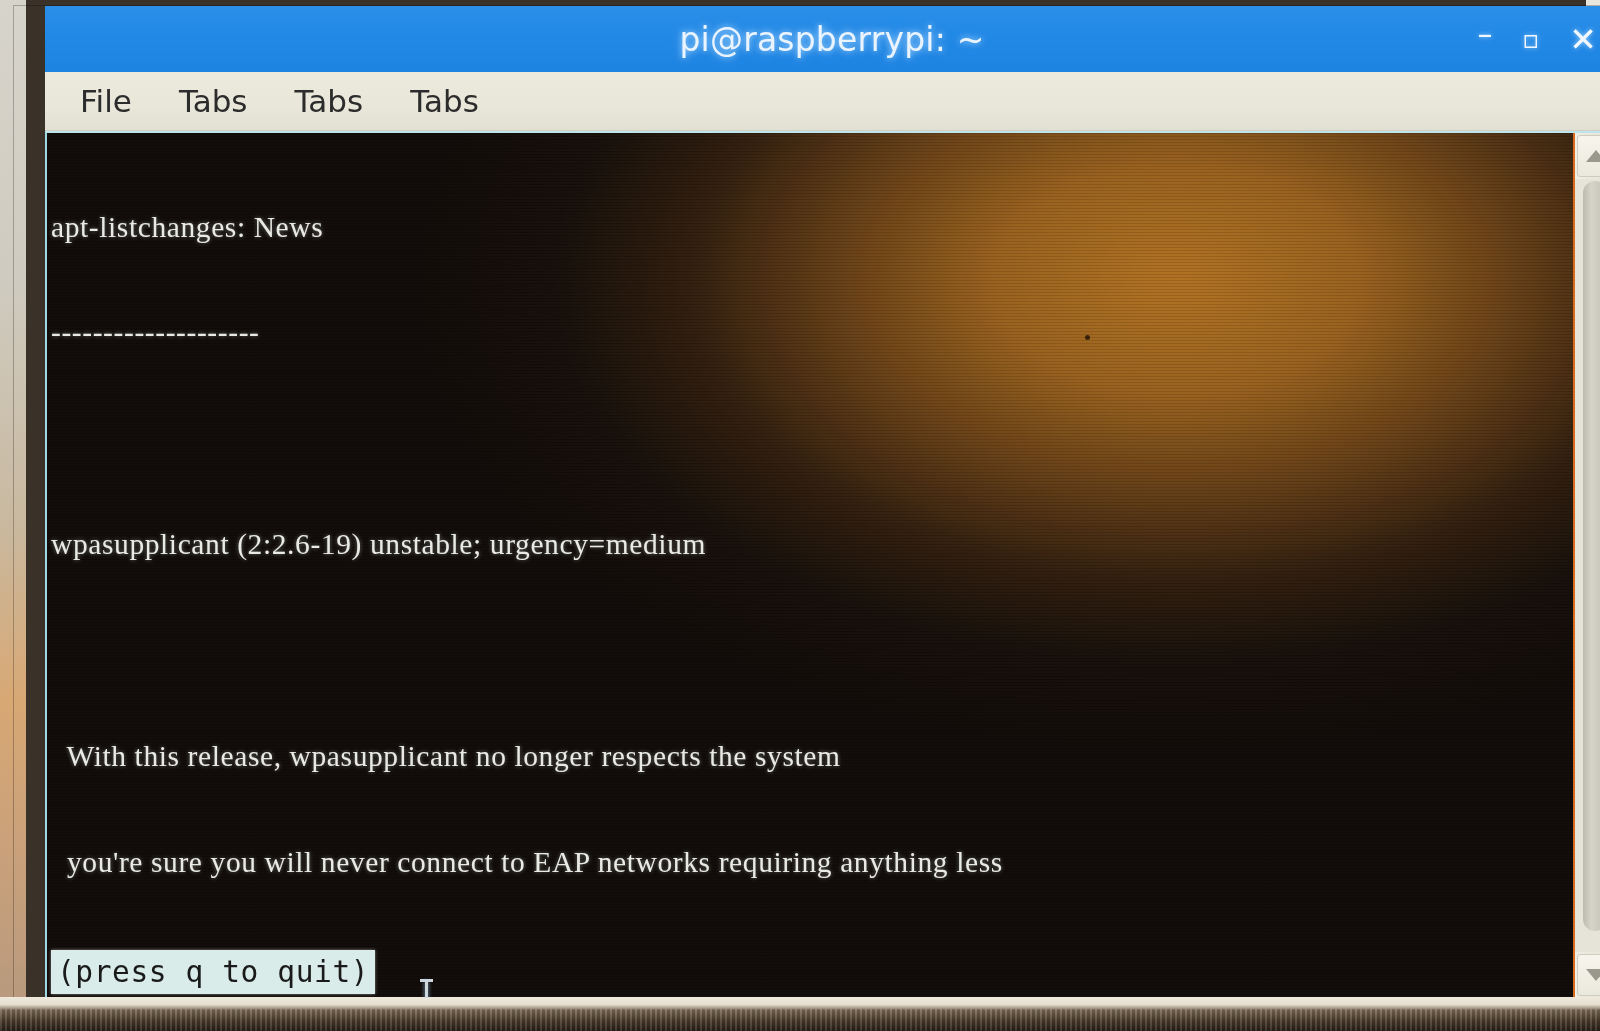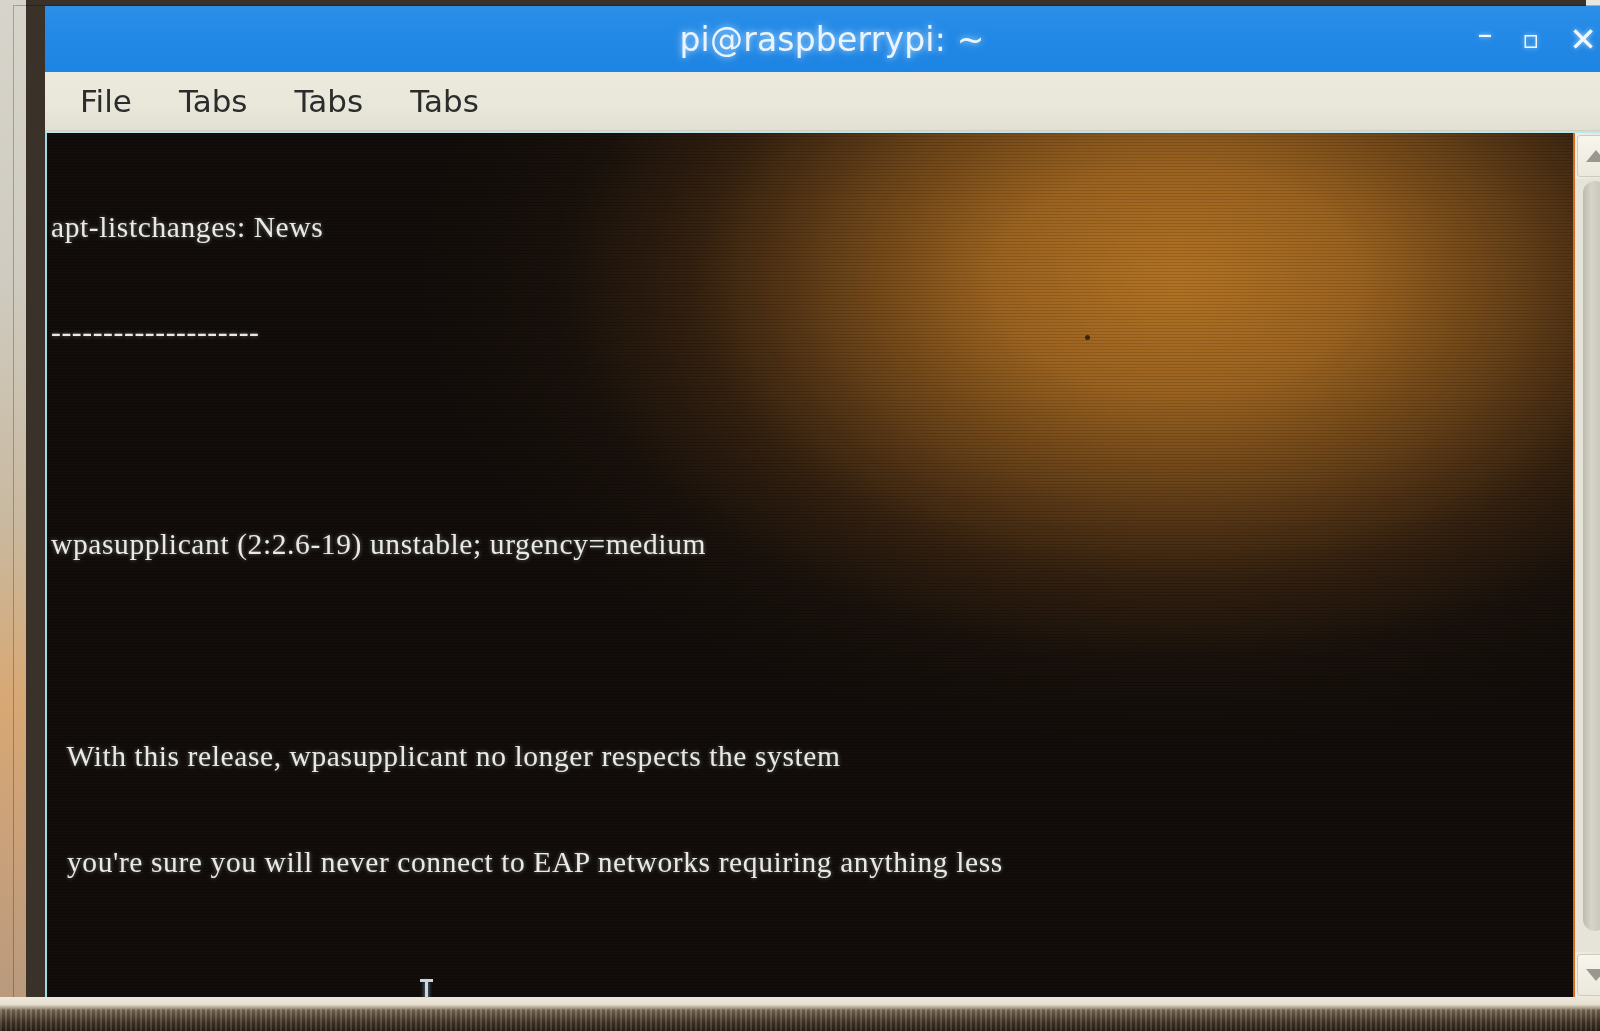--- a/index.html
+++ b/index.html
@@ -353,20 +353,21 @@
         <div id="glare"></div>
         <div id="dust-speck"></div>
         <div id="scanlines"></div>
 
         <div id="mouse-ibeam">
           <div class="cap-top"></div>
           <div class="stem"></div>
 
         </div>
 
+        <div id="status-line">(press q to quit)</div>
       </div>
 
       <div id="scrollbar">
         <div class="sb-button" id="sb-up">
           <span class="chev"></span>
         </div>
         <div id="sb-track">
           <div id="sb-thumb"></div>
         </div>
         <div class="sb-button" id="sb-down">

